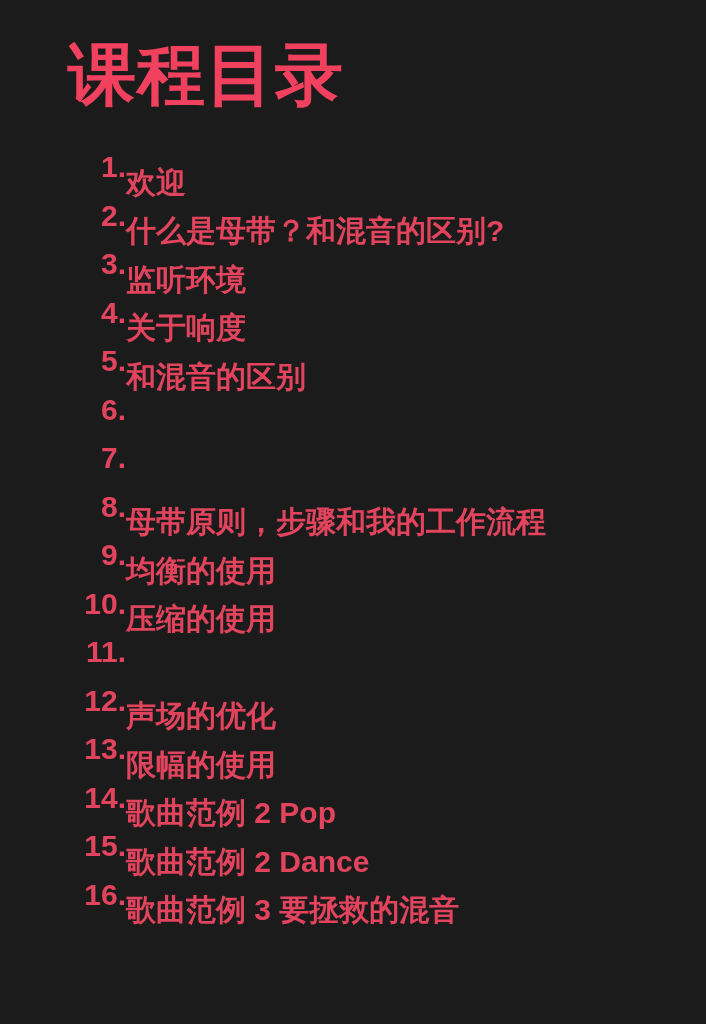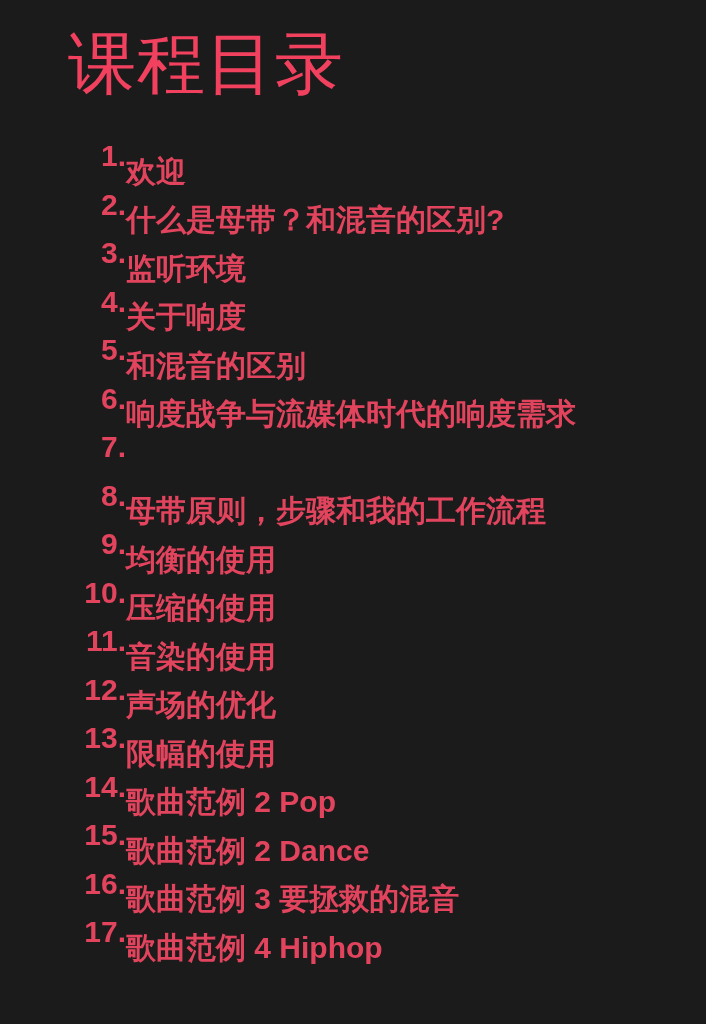--- a/index.html
+++ b/index.html
@@ -13,24 +13,24 @@
     background: var(--bg);
     font-family: "Liberation Sans", "DejaVu Sans", sans-serif;
     overflow: hidden;
   }
   .page {
     width: 706px;
     height: 1024px;
     background: var(--bg);
   }
   .page-title {
-    margin: 24px 0 0 68px;
+    margin: 35px 0 0 68px;
     font-size: 68px;
     line-height: 1.15;
-    font-weight: 400;
+    font-weight: 700;
     letter-spacing: 1px;
     color: var(--title-color);
   }
   .toc {
     margin-top: 30px;
   }
   .toc-row {
     display: flex;
     align-items: center;
     height: 48.5px;
@@ -72,40 +72,38 @@
     <div class="toc-row">
       <span class="toc-num">4.</span>
       <span class="toc-text">关于响度</span>
     </div>
     <div class="toc-row">
       <span class="toc-num">5.</span>
       <span class="toc-text">和混音的区别</span>
     </div>
     <div class="toc-row">
       <span class="toc-num">6.</span>
-      <span class="toc-text">响度战争与流媒体时代的响度需求</span>
     </div>
     <div class="toc-row">
       <span class="toc-num">7.</span>
     </div>
     <div class="toc-row">
       <span class="toc-num">8.</span>
       <span class="toc-text">母带原则，步骤和我的工作流程</span>
     </div>
     <div class="toc-row">
       <span class="toc-num">9.</span>
       <span class="toc-text">均衡的使用</span>
     </div>
     <div class="toc-row">
       <span class="toc-num">10.</span>
       <span class="toc-text">压缩的使用</span>
     </div>
     <div class="toc-row">
       <span class="toc-num">11.</span>
-      <span class="toc-text">音染的使用</span>
     </div>
     <div class="toc-row">
       <span class="toc-num">12.</span>
       <span class="toc-text">声场的优化</span>
     </div>
     <div class="toc-row">
       <span class="toc-num">13.</span>
       <span class="toc-text">限幅的使用</span>
     </div>
     <div class="toc-row">
@@ -113,18 +111,14 @@
       <span class="toc-text">歌曲范例 2 Pop</span>
     </div>
     <div class="toc-row">
       <span class="toc-num">15.</span>
       <span class="toc-text">歌曲范例 2 Dance</span>
     </div>
     <div class="toc-row">
       <span class="toc-num">16.</span>
       <span class="toc-text">歌曲范例 3 要拯救的混音</span>
     </div>
-    <div class="toc-row">
-      <span class="toc-num">17.</span>
-      <span class="toc-text">歌曲范例 4 Hiphop</span>
-    </div>
   </div>
 </div>
 
 </body></html>

